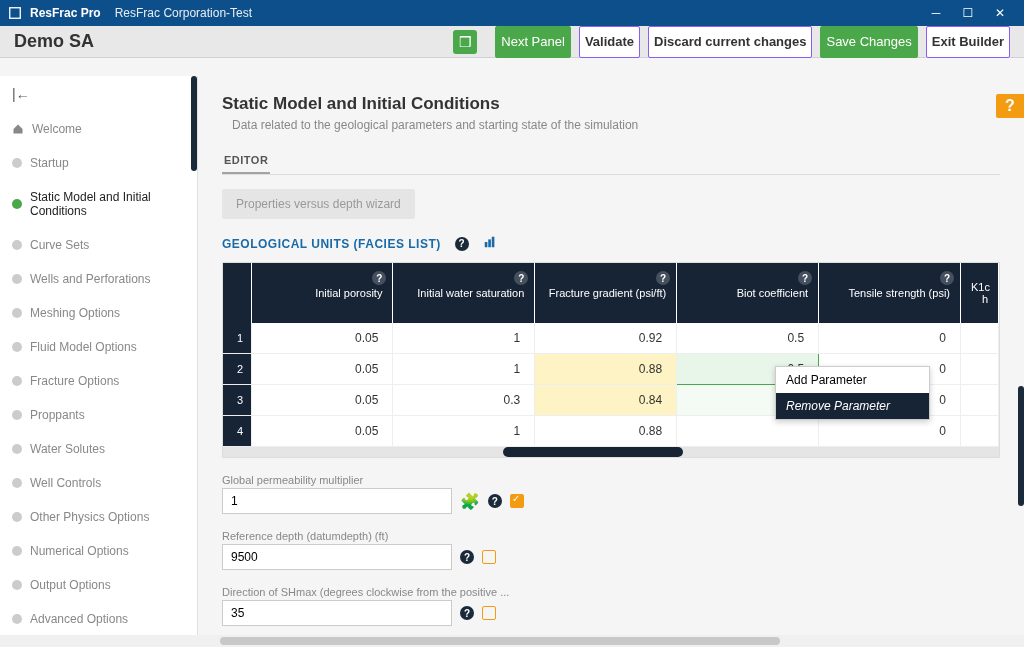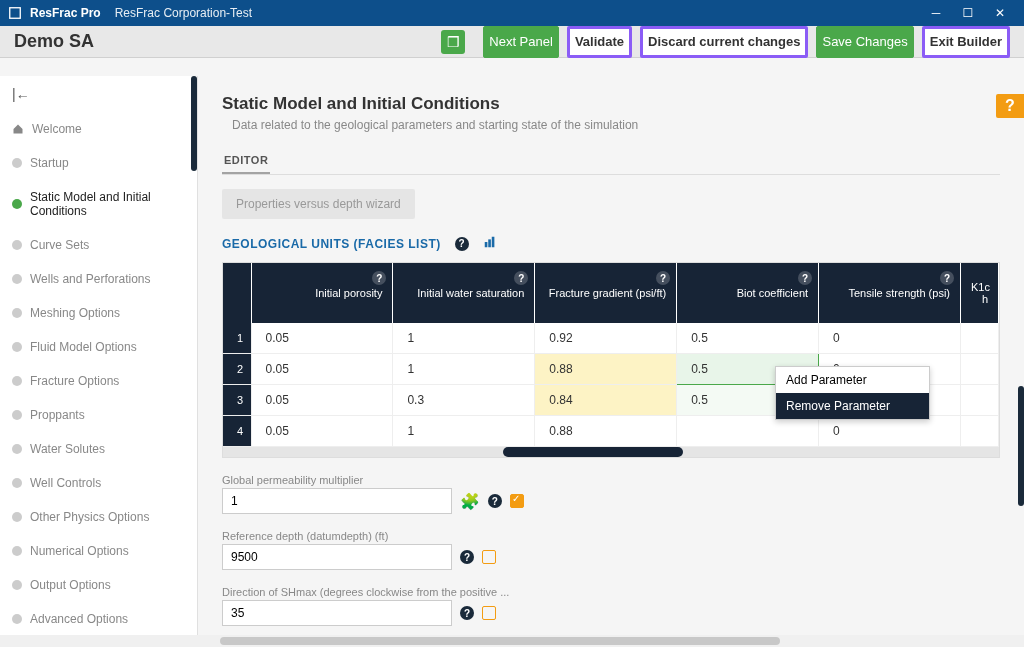--- a/index.html
+++ b/index.html
@@ -13,21 +13,21 @@
   .titlebar .spacer { flex: 1; }
   .winbtn { width: 32px; height: 26px; display: inline-flex; align-items: center; justify-content: center; color: #fff; cursor: pointer; }
 
   
   .header { background: #e8e8e8; height: 32px; display: flex; align-items: center; padding: 0 14px; border-bottom: 1px solid #d0d0d0; }
   .header .title { font-size: 18px; color: #333; font-weight: 600; }
   .header .spacer { flex: 1; }
   .cube { width: 24px; height: 24px; background: #4aa84a; border-radius: 3px; margin-right: 10px; display:inline-flex;align-items:center;justify-content:center;color:#fff;font-size:14px;}
   .btn { height: 32px; padding: 0 5px; margin-left: 8px; border-radius: 2px; font-size: 13px; cursor: pointer; display: inline-flex; align-items: center; justify-content: center; white-space: nowrap; }
   .btn.green { background: #4aa84a; color: #fff; border: 1px solid #4aa84a; }
-  .btn.white { background: #fff; color: #333; border: 3px solid #8b5cf6; font-weight:600;}
+  .btn.white { background: #fff; color: #333; border: 1px solid #8b5cf6; font-weight:600;}
 
   
   .main { position: absolute; top: 76px; bottom: 0; left: 0; right: 0; display: flex; }
 
   
   .sidebar { width: 198px; background: #fff; border-right: 1px solid #e0e0e0; overflow-y: auto; position: relative; }
   .sidebar .collapse { padding: 10px 12px; color: #555; cursor: pointer; font-size: 14px; }
   .navitem { padding: 10px 12px; font-size: 12px; color: #888; cursor: pointer; display: flex; align-items: center; gap: 8px; }
   .navitem.active { color: #222; }
   .dot { width: 10px; height: 10px; border-radius: 50%; background: #ccc; flex-shrink: 0;}
@@ -49,32 +49,32 @@
   .section-label { margin-top: 16px; font-size: 12px; letter-spacing: .5px; color: #1a6aa8; font-weight:600; display:flex;align-items:center;gap:14px;}
   .info-ico{width:14px;height:14px;border-radius:50%;background:#1a2a3a;color:#fff;display:inline-flex;align-items:center;justify-content:center;font-size:10px;font-weight:700;}
   .chart-ico{color:#1a6aa8;font-size:14px;}
 
   
   .table-wrap{ margin-top: 10px; border: 1px solid #ddd; background:#fff; position:relative;}
   table { width: 100%; border-collapse: collapse; table-layout: fixed;}
   thead th { background: #172436; color: #fff; font-size: 11px; font-weight: 500; padding: 18px 10px; text-align: right; position:relative; border-right:1px solid rgba(255,255,255,.05);}
   thead th .info-ico{position:absolute;right:6px;top:8px;background:rgba(255,255,255,.2);}
   thead th:first-child{ width: 28px; text-align:center; padding:18px 0;}
-  tbody td { font-size: 12px; text-align: left; padding: 8px 14px; border-bottom: 1px solid #eee; color:#333; border-right:1px solid #eee;height:29px;}
+  tbody td { font-size: 12px; text-align: right; padding: 8px 14px; border-bottom: 1px solid #eee; color:#333; border-right:1px solid #eee;height:29px;}
   tbody td.rownum { background: #172436; color: #fff; text-align: center; width: 28px; font-size:11px;}
   td.hl-y { background: #fdf3c5; }
   td.hl-g { background: #e8f5e9; border:1px solid #4aa84a;}
   td.hl-gl { background: #f4faf4; }
   .hscroll{height:10px;background:#e5e5e5;position:relative;}
   .hscroll .thumb{position:absolute;left:280px;width:180px;height:10px;background:#172436;border-radius:5px;}
 
   
   .ctxmenu { position: absolute; top: 366px; left: 775px; width: 155px; background:#fff; border:1px solid #ccc; box-shadow:0 2px 6px rgba(0,0,0,.2); z-index:10;}
   .ctxmenu .item{padding:6px 10px;font-size:12px;}
-  .ctxmenu .item.sel{background:#172436;color:#fff;}
+  .ctxmenu .item.sel{background:#172436;color:#fff;font-style:italic;}
 
   
   .field { margin-top: 16px; }
   .field label { font-size: 11px; color: #888; display:block; margin-bottom:2px;}
   .field .row{display:flex;align-items:center;gap:8px;}
   .field input { width: 230px; border: 1px solid #ccc; padding: 5px 8px; font-size: 12px; background:#fff;}
   .check-o { width:14px;height:14px;border:1.5px solid #f39c12;border-radius:2px;display:inline-block;}
   .check-o.on{background:#f39c12;position:relative;}
   .check-o.on:after{content:"✓";color:#fff;font-size:10px;position:absolute;left:1px;top:-2px;}
   .puzzle{color:#888;font-size:16px;}

